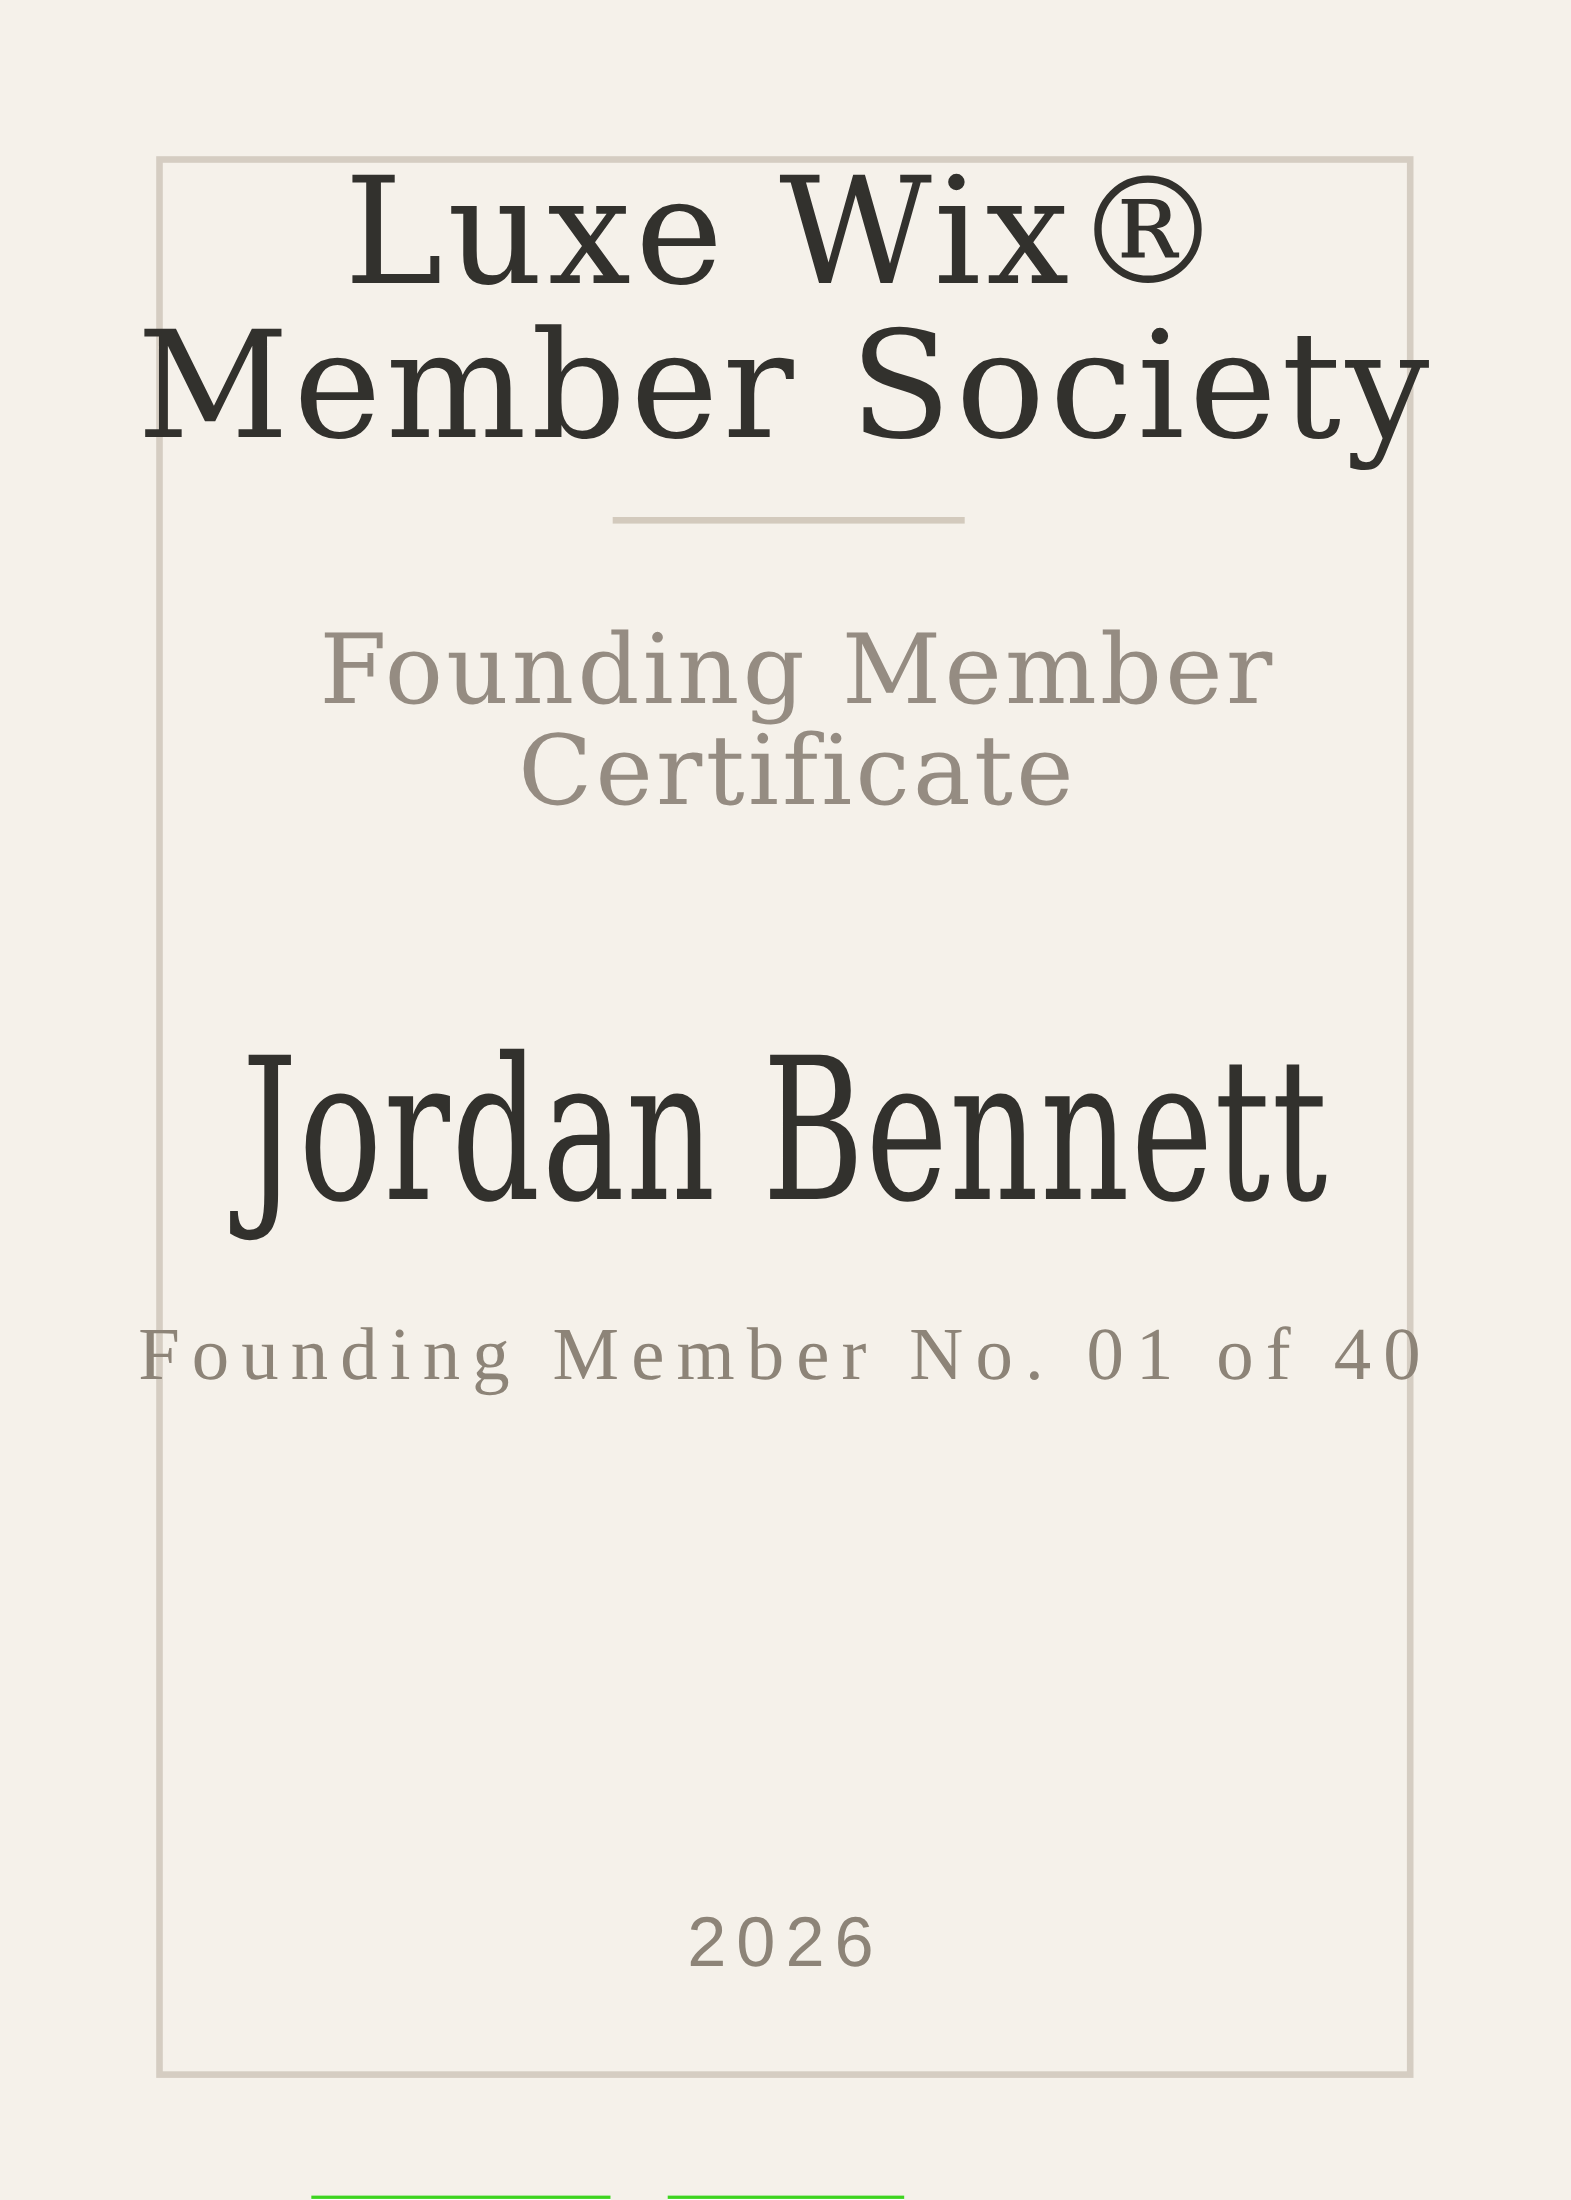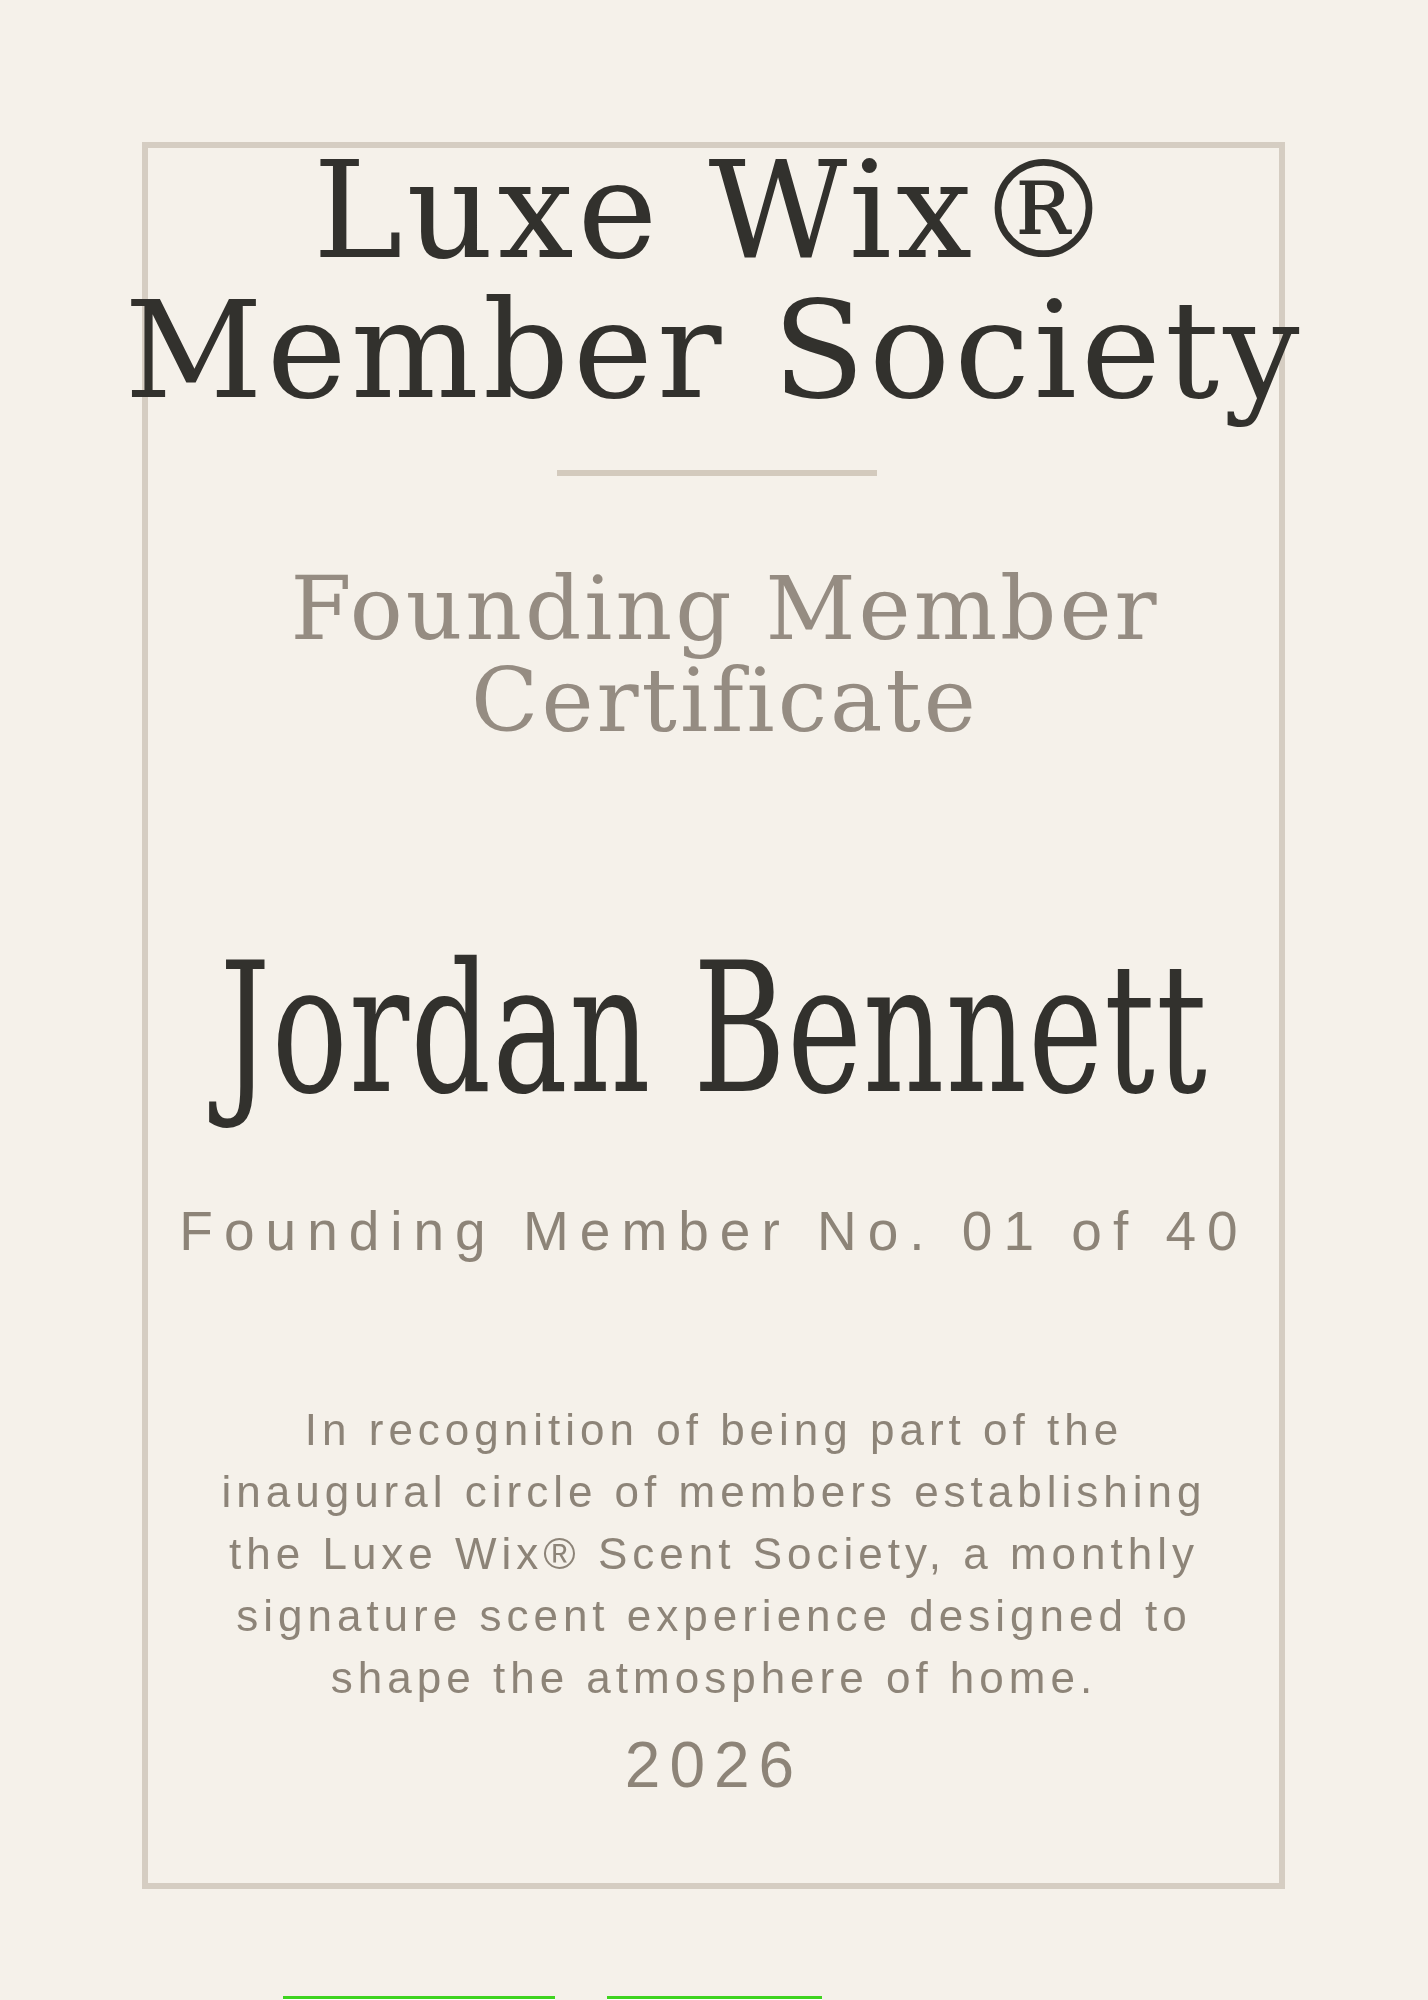--- a/index.html
+++ b/index.html
@@ -76,24 +76,25 @@
     font-size: 180px;
     line-height: 200px;
     letter-spacing: 2px;
     color: var(--ink);
     transform: scaleX(0.7);
     transform-origin: 50% 50%;
     white-space: nowrap;
   }
   .member-no {
     top: 1196px;
-    font-size: 55px;
+    font-size: 68px;
     line-height: 70px;
     letter-spacing: 11px;
     color: var(--muted-sans);
+    font-family: Liberation Serif, serif;
   }
   .body-text {
     top: 1399px;
     font-size: 44px;
     line-height: 62px;
     letter-spacing: 5px;
     color: var(--muted-sans);
   }
   .year {
     top: 1735px;
@@ -123,23 +124,18 @@
 
   <div class="divider"></div>
 
   <h2 class="centered-text subtitle">Founding Member
 Certificate</h2>
 
   <div class="centered-text name">Jordan Bennett</div>
 
   <div class="centered-text member-no">Founding Member No. 01 of 40</div>
 
-  <p class="centered-text body-text">In recognition of being part of the
-inaugural circle of members establishing
-the Luxe Wix® Scent Society, a monthly
-signature scent experience designed to
-shape the atmosphere of home.</p>
 
   <div class="centered-text year">2026</div>
 
   <div class="green-box green-box-1"></div>
   <div class="green-box green-box-2"></div>
 </div>
 
 </body></html>

